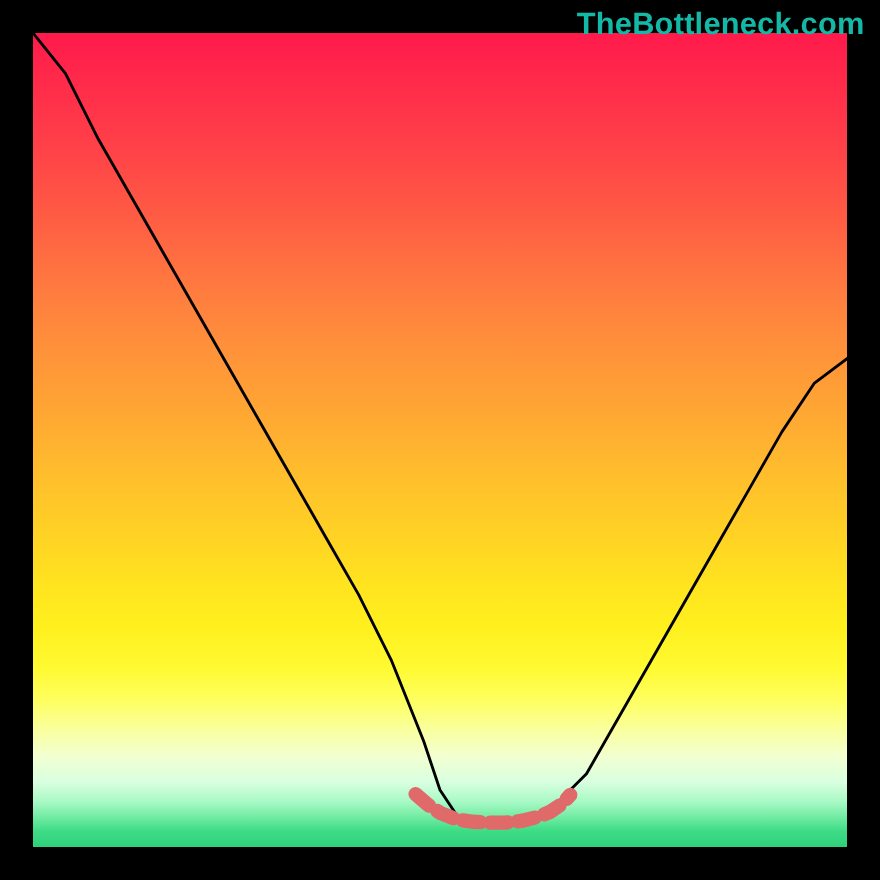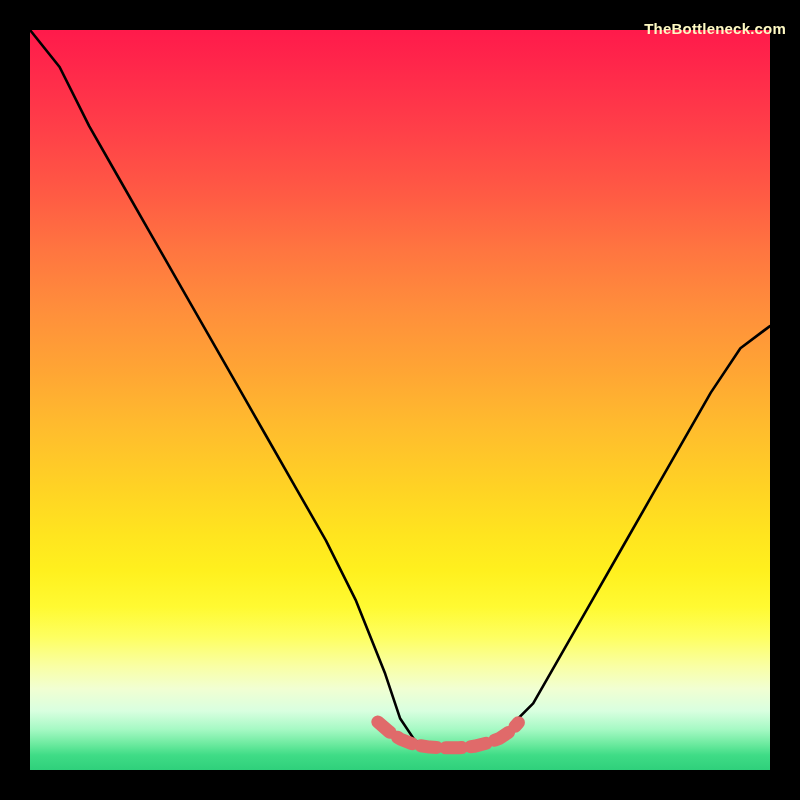--- a/index.html
+++ b/index.html
@@ -5,26 +5,26 @@
   * { margin: 0; padding: 0; box-sizing: border-box; }
   html, body { width: 800px; height: 800px; overflow: hidden; background: #000; }
   .container {
     width: 800px;
     height: 800px;
     position: relative;
     background: #000;
   }
   .watermark {
     position: absolute;
-    top: 20px;
+    top: 6px;
     right: 14px;
     font-family: Arial, Helvetica, sans-serif;
-    font-size: 15px;
+    font-size: 28px;
     font-weight: 600;
-    color: #fef9c3;
+    color: #14b8a6;
     letter-spacing: 0.2px;
     z-index: 5;
   }
   .plot-area {
     position: absolute;
     left: 30px;
     top: 30px;
     width: 740px;
     height: 740px;
     overflow: hidden;

